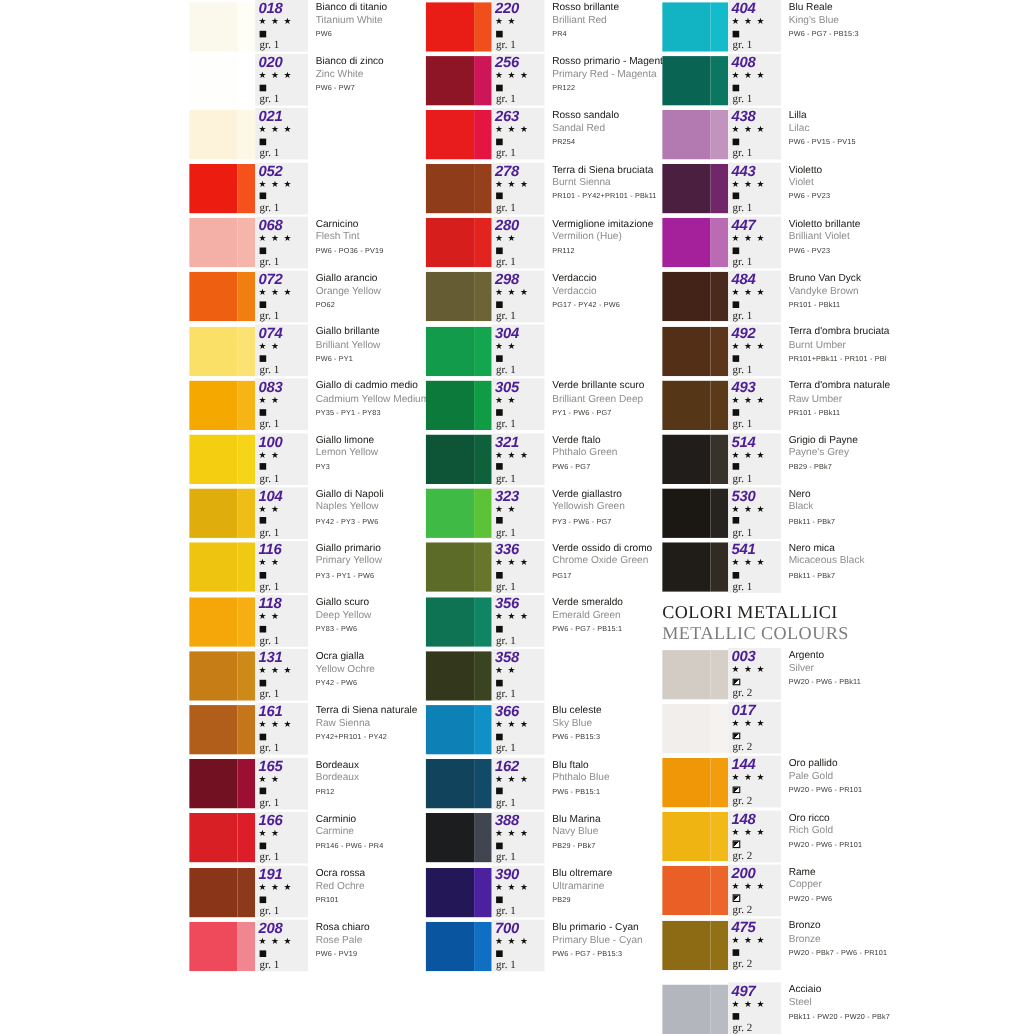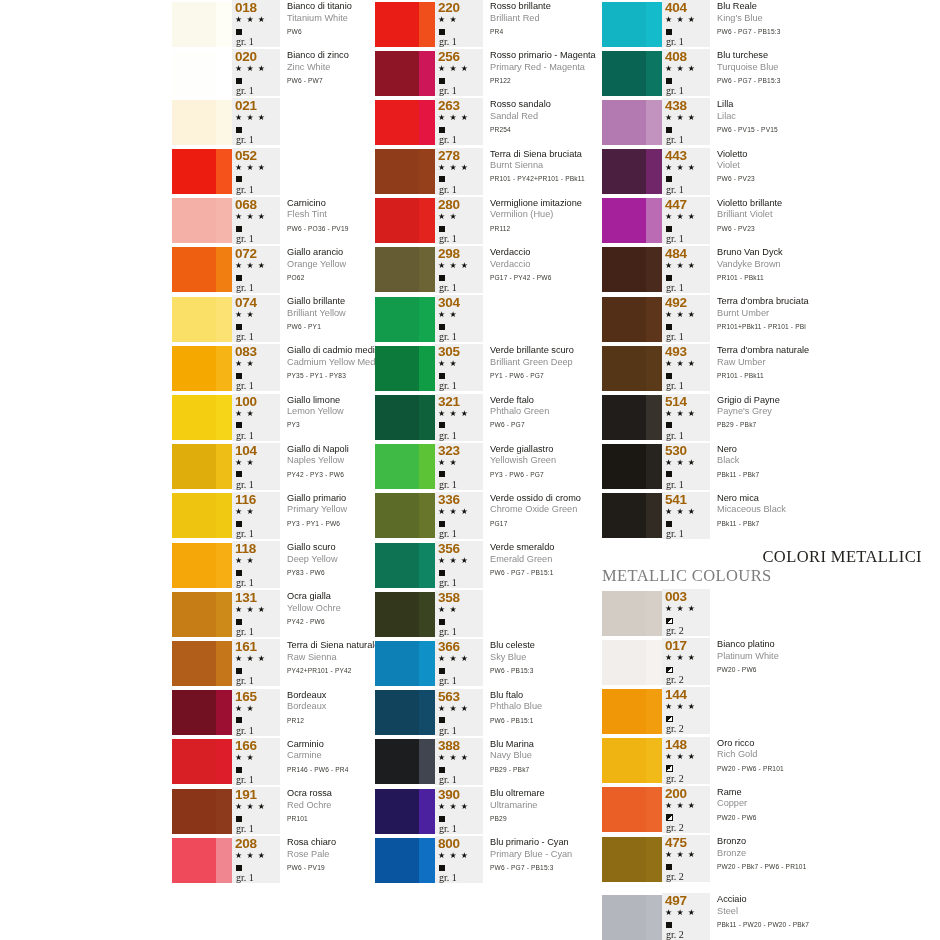--- a/index.html
+++ b/index.html
@@ -13,21 +13,21 @@
     position: relative;
     width: 940px; height: 940px;
     background: #ffffff;
   }
   .column {
     position: absolute;
     top: 0;
     width: 320px;
   }
   #col-1 { left: 172px; }
-  #col-2 { left: 375px; }
+  #col-2 { left: 387px; }
   #col-3 { left: 602px; }
 
   .row {
     position: relative;
     height: 49.2px;
     display: flex;
     align-items: flex-start;
   }
 
   
@@ -55,24 +55,25 @@
     height: 47px;
     background: #efefef;
     padding: 1px 0 0 2px;
     display: flex;
     flex-direction: column;
     align-items: flex-start;
   }
   .info .code {
     font-size: 13.5px;
     font-weight: bold;
-    color: #a16207;
+    color: #4c1d95;
     line-height: 13px;
     letter-spacing: -0.2px;
     padding-left: 1px;
+    font-style: italic;
   }
   .info .stars {
     font-size: 8px;
     color: #12100c;
     line-height: 11px;
     letter-spacing: 1px;
     padding-left: 1px;
   }
   .info .opacity {
     line-height: 11px;
@@ -129,21 +130,20 @@
     padding-left: 0px;
     padding-top: 6px;
     padding-bottom: 4px;
   }
   .metallic-head .mh-it {
     font-family: "Liberation Serif", serif;
     font-size: 16.5px;
     color: #23211d;
     letter-spacing: 0.4px;
     line-height: 19px;
-    text-align: right;
   }
   .metallic-head .mh-en {
     font-family: "Liberation Serif", serif;
     font-size: 16.5px;
     color: #7c7c7c;
     letter-spacing: 0.4px;
     line-height: 19px;
   }
   .spacer-row { height: 9px; }
 </style>
@@ -677,21 +677,21 @@
           <div class="en">Sky Blue</div>
           <div class="pig">PW6 - PB15:3</div>
         </div>
       </div>
       <div class="row">
         <div class="swatch">
           <div class="tone-main" style="background: rgb(17, 67, 92);"></div>
           <div class="tone-tint" style="background: rgb(18, 75, 105);"></div>
         </div>
         <div class="info">
-          <div class="code">563</div>
+          <div class="code">162</div>
           <div class="stars">★ ★ ★</div>
           <div class="opacity"><span class="sq"></span></div>
           <div class="series">gr. 1</div>
         </div>
         <div class="names">
           <div class="it">Blu ftalo</div>
           <div class="en">Phthalo Blue</div>
           <div class="pig">PW6 - PB15:1</div>
         </div>
       </div>
@@ -728,21 +728,21 @@
           <div class="en">Ultramarine</div>
           <div class="pig">PB29</div>
         </div>
       </div>
       <div class="row">
         <div class="swatch">
           <div class="tone-main" style="background: rgb(10, 85, 160);"></div>
           <div class="tone-tint" style="background: rgb(14, 111, 195);"></div>
         </div>
         <div class="info">
-          <div class="code">800</div>
+          <div class="code">700</div>
           <div class="stars">★ ★ ★</div>
           <div class="opacity"><span class="sq"></span></div>
           <div class="series">gr. 1</div>
         </div>
         <div class="names">
           <div class="it">Blu primario - Cyan</div>
           <div class="en">Primary Blue - Cyan</div>
           <div class="pig">PW6 - PG7 - PB15:3</div>
         </div>
       </div>
@@ -769,25 +769,20 @@
         <div class="swatch">
           <div class="tone-main" style="background: rgb(10, 100, 84);"></div>
           <div class="tone-tint" style="background: rgb(11, 119, 99);"></div>
         </div>
         <div class="info">
           <div class="code">408</div>
           <div class="stars">★ ★ ★</div>
           <div class="opacity"><span class="sq"></span></div>
           <div class="series">gr. 1</div>
         </div>
-        <div class="names">
-          <div class="it">Blu turchese</div>
-          <div class="en">Turquoise Blue</div>
-          <div class="pig">PW6 - PG7 - PB15:3</div>
-        </div>
       </div>
       <div class="row">
         <div class="swatch">
           <div class="tone-main" style="background: rgb(179, 122, 177);"></div>
           <div class="tone-tint" style="background: rgb(193, 147, 190);"></div>
         </div>
         <div class="info">
           <div class="code">438</div>
           <div class="stars">★ ★ ★</div>
           <div class="opacity"><span class="sq"></span></div>
@@ -943,48 +938,53 @@
         <div class="swatch">
           <div class="tone-main" style="background: rgb(211, 204, 196);"></div>
           <div class="tone-tint" style="background: rgb(214, 207, 200);"></div>
         </div>
         <div class="info">
           <div class="code">003</div>
           <div class="stars">★ ★ ★</div>
           <div class="opacity"><span class="sq semi"></span></div>
           <div class="series">gr. 2</div>
         </div>
+        <div class="names">
+          <div class="it">Argento</div>
+          <div class="en">Silver</div>
+          <div class="pig">PW20 - PW6 - PBk11</div>
+        </div>
       </div>
       <div class="row">
         <div class="swatch">
           <div class="tone-main" style="background: rgb(242, 238, 236);"></div>
           <div class="tone-tint" style="background: rgb(245, 242, 240);"></div>
         </div>
         <div class="info">
           <div class="code">017</div>
           <div class="stars">★ ★ ★</div>
           <div class="opacity"><span class="sq semi"></span></div>
           <div class="series">gr. 2</div>
         </div>
-        <div class="names">
-          <div class="it">Bianco platino</div>
-          <div class="en">Platinum White</div>
-          <div class="pig">PW20 - PW6</div>
-        </div>
       </div>
       <div class="row">
         <div class="swatch">
           <div class="tone-main" style="background: rgb(240, 151, 8);"></div>
           <div class="tone-tint" style="background: rgb(242, 157, 14);"></div>
         </div>
         <div class="info">
           <div class="code">144</div>
           <div class="stars">★ ★ ★</div>
           <div class="opacity"><span class="sq semi"></span></div>
           <div class="series">gr. 2</div>
+        </div>
+        <div class="names">
+          <div class="it">Oro pallido</div>
+          <div class="en">Pale Gold</div>
+          <div class="pig">PW20 - PW6 - PR101</div>
         </div>
       </div>
       <div class="row">
         <div class="swatch">
           <div class="tone-main" style="background: rgb(240, 180, 18);"></div>
           <div class="tone-tint" style="background: rgb(242, 186, 24);"></div>
         </div>
         <div class="info">
           <div class="code">148</div>
           <div class="stars">★ ★ ★</div>

